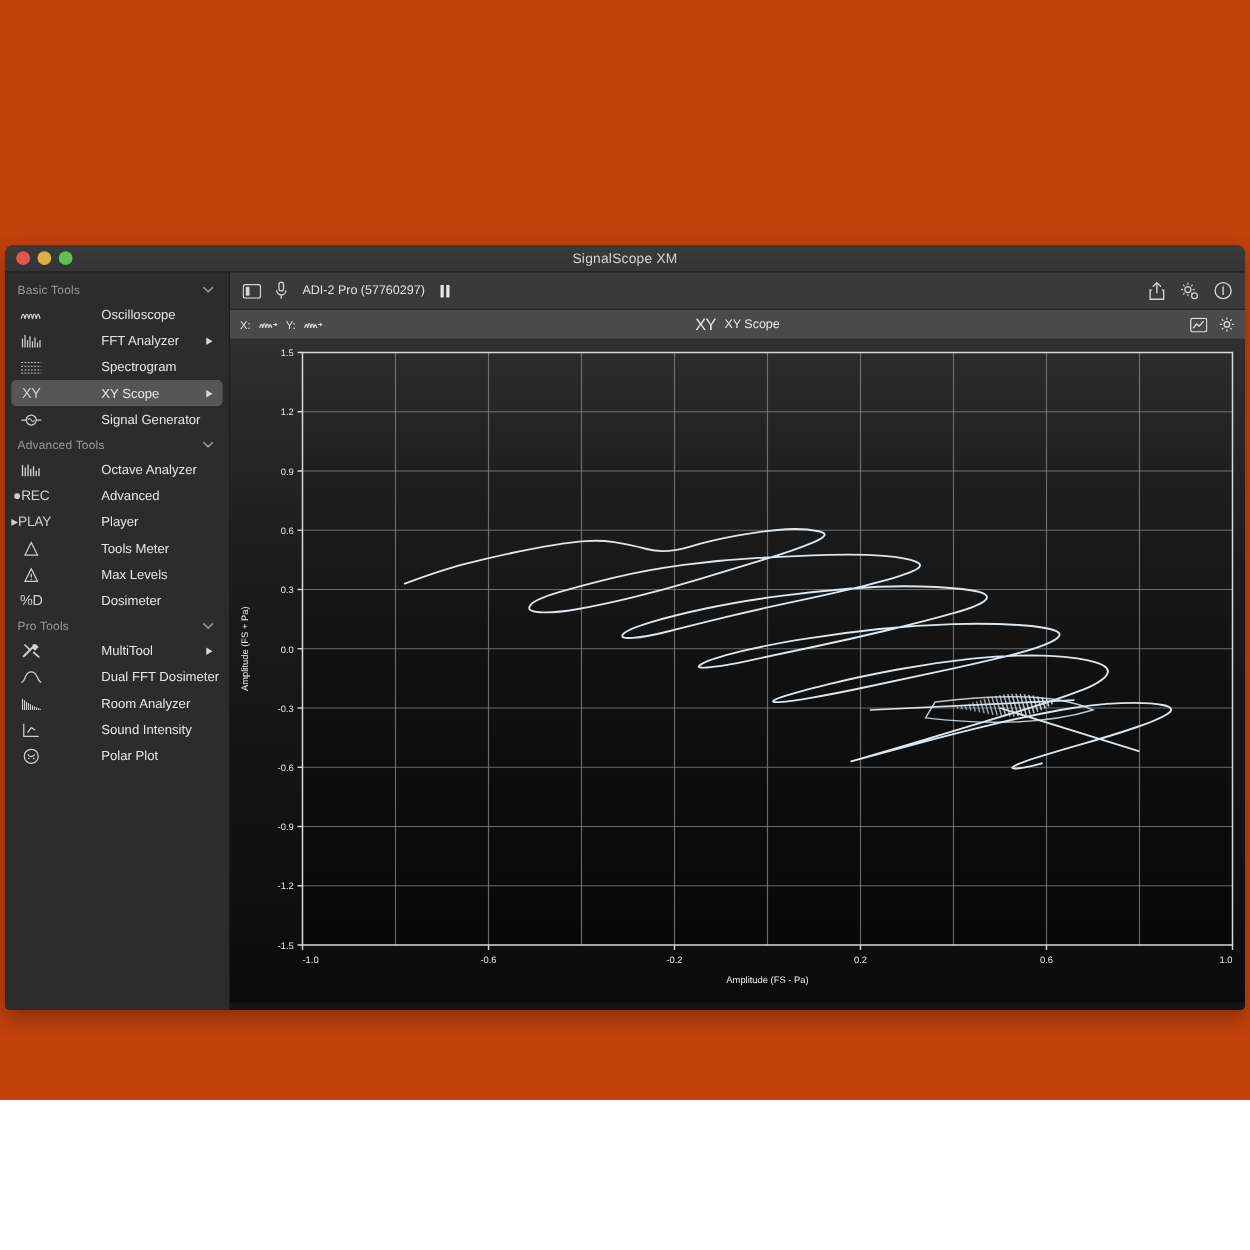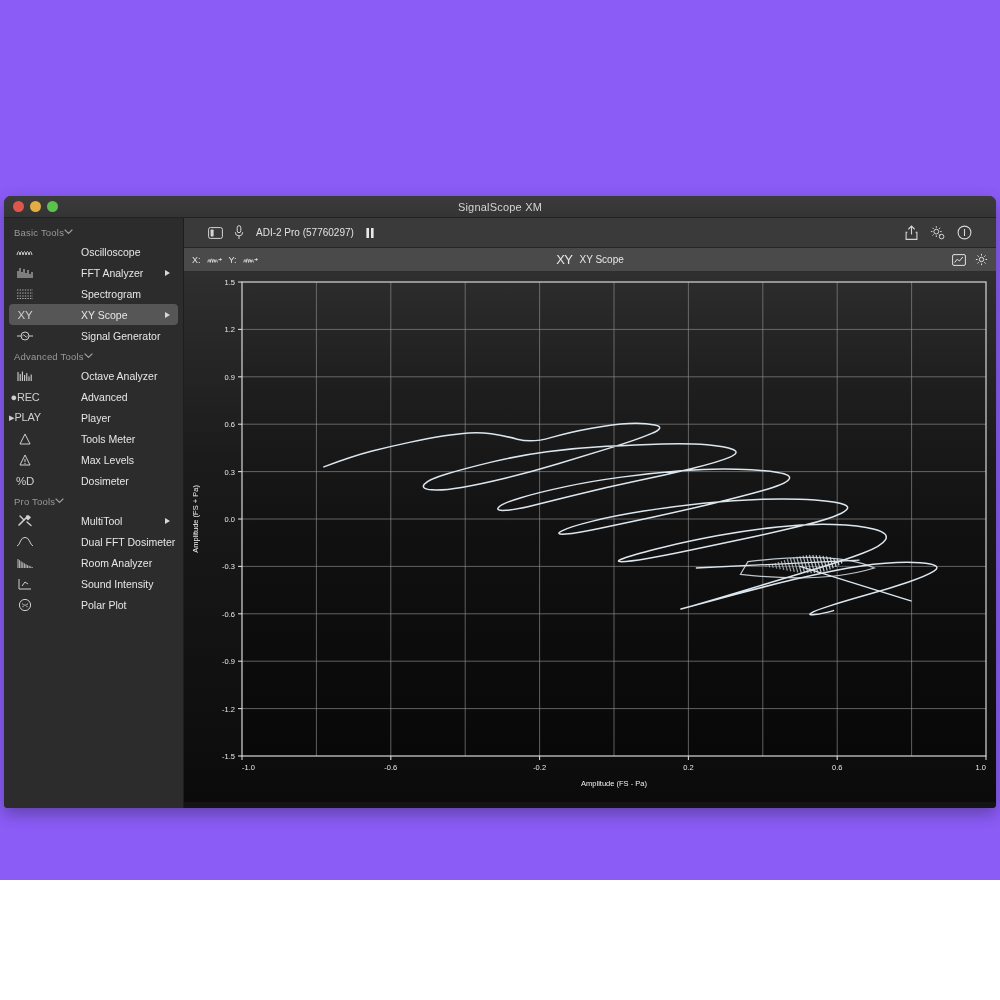--- a/index.html
+++ b/index.html
@@ -2,21 +2,21 @@
 <html><head>
 <meta charset="utf-8">
 <style>
   * { box-sizing: border-box; margin: 0; padding: 0; }
   html, body {
     width: 1000px; height: 1000px;
     background: #ffffff;
     font-family: "Liberation Sans", sans-serif;
     overflow: hidden;
   }
-  #stage { position: relative; width: 1000px; height: 880px; background: #8b5cf6; }
+  #stage { position: relative; width: 1000px; height: 880px; background: #c2410c; }
 
   
   #window {
     position: absolute; left: 4px; top: 196px;
     width: 992px; height: 612px;
     background: #2b2b2b;
     border-radius: 7px 7px 4px 4px;
     overflow: hidden;
     box-shadow: 0 6px 16px rgba(0,0,0,.30);
     display: flex; flex-direction: column;
@@ -44,21 +44,21 @@
 
   
   #sidebar {
     flex: 0 0 180px; width: 180px;
     background: #2c2c2c;
     border-right: 1px solid #1e1e1e;
     padding-top: 4px;
     overflow: hidden;
   }
   .sec-head {
-    display: flex; align-items: center; 
+    display: flex; align-items: center; justify-content: space-between;
     padding: 5px 12px 3px 10px;
     font-size: 9.5px; color: #9a9a9a; letter-spacing: .2px;
   }
   .sec-head .chev { color: #9a9a9a; font-size: 9px; line-height: 1; }
   .item {
     display: flex; align-items: center;
     height: 21px; margin: 0 5px; padding: 0 5px;
     border-radius: 4px; position: relative; gap: 40px;
   }
   .item.sel { background: #565656; }
@@ -79,21 +79,21 @@
   .txtico { font-size: 11px; color: #c2c2c2; letter-spacing: -.2px; }
   .txtico.big { font-size: 11.5px; }
 
   
   #main { flex: 1 1 auto; display: flex; flex-direction: column; min-width: 0; background: #2b2b2b; }
 
   #toolbar1 {
     height: 30px; flex: 0 0 30px;
     background: #3a3a3a;
     border-bottom: 1px solid #262626;
-    display: flex; align-items: center; padding: 0 24px; gap: 11px;
+    display: flex; align-items: center; padding: 0 10px; gap: 11px;
   }
   #toolbar1 .dev { font-size: 10px; color: #e2e2e2; margin-left: 1px; }
   #toolbar1 .spacer { flex: 1 1 auto; }
   .tbico { color: #d6d6d6; display: flex; align-items: center; }
 
   #toolbar2 {
     height: 24px; flex: 0 0 24px;
     background: #4a4a4a;
     border-bottom: 1px solid #2e2e2e;
     display: flex; align-items: center; padding: 0 8px; gap: 6px;

